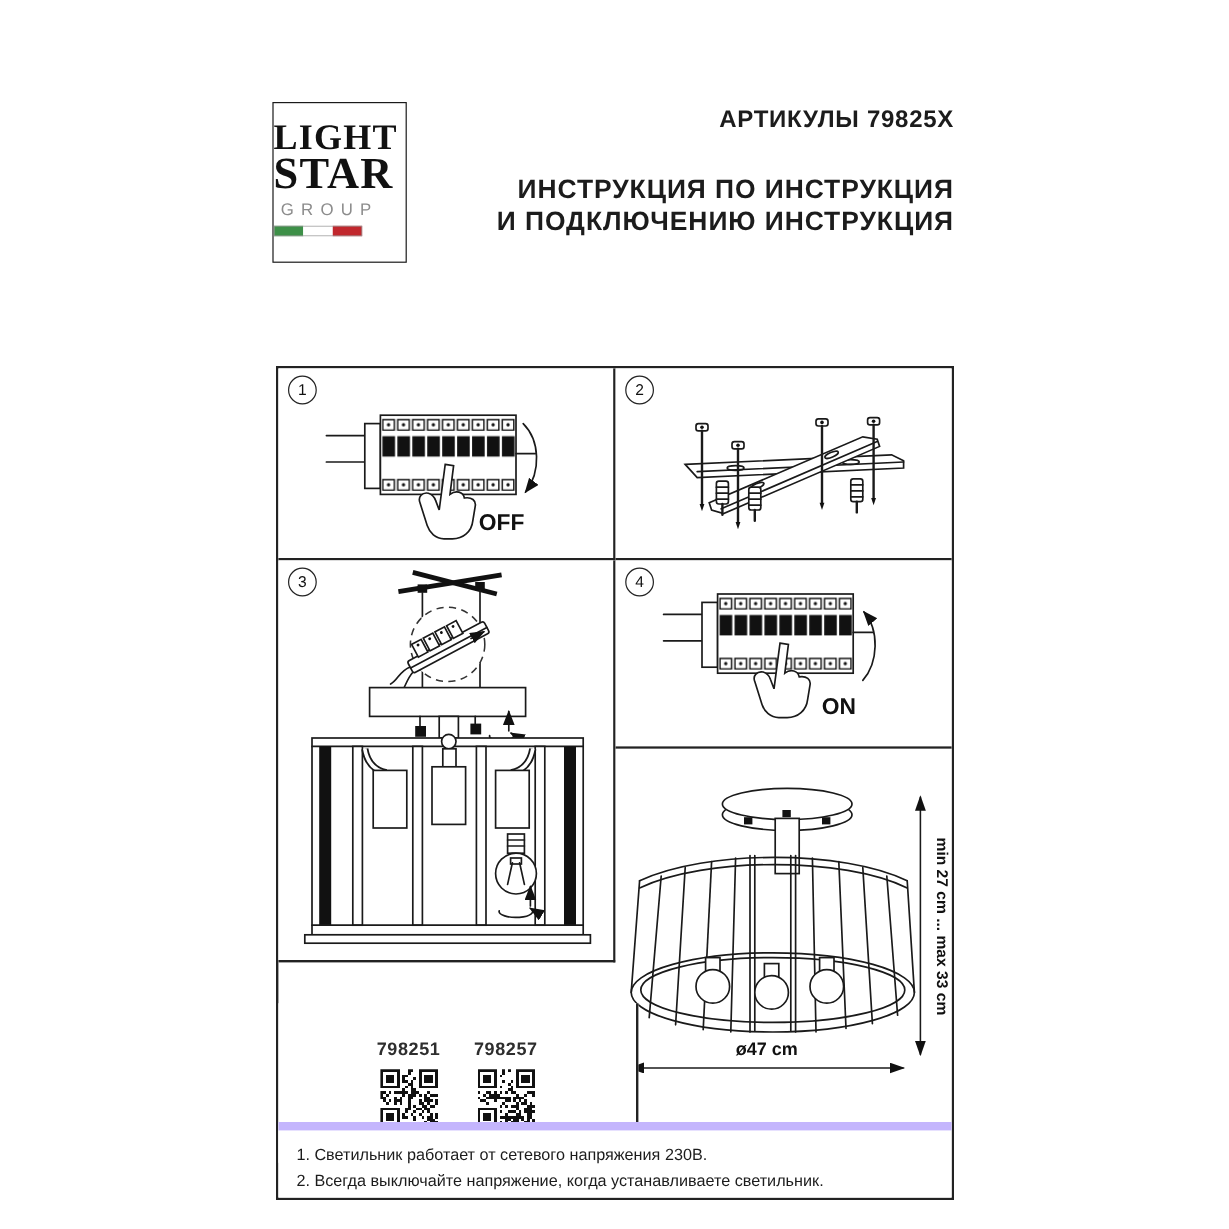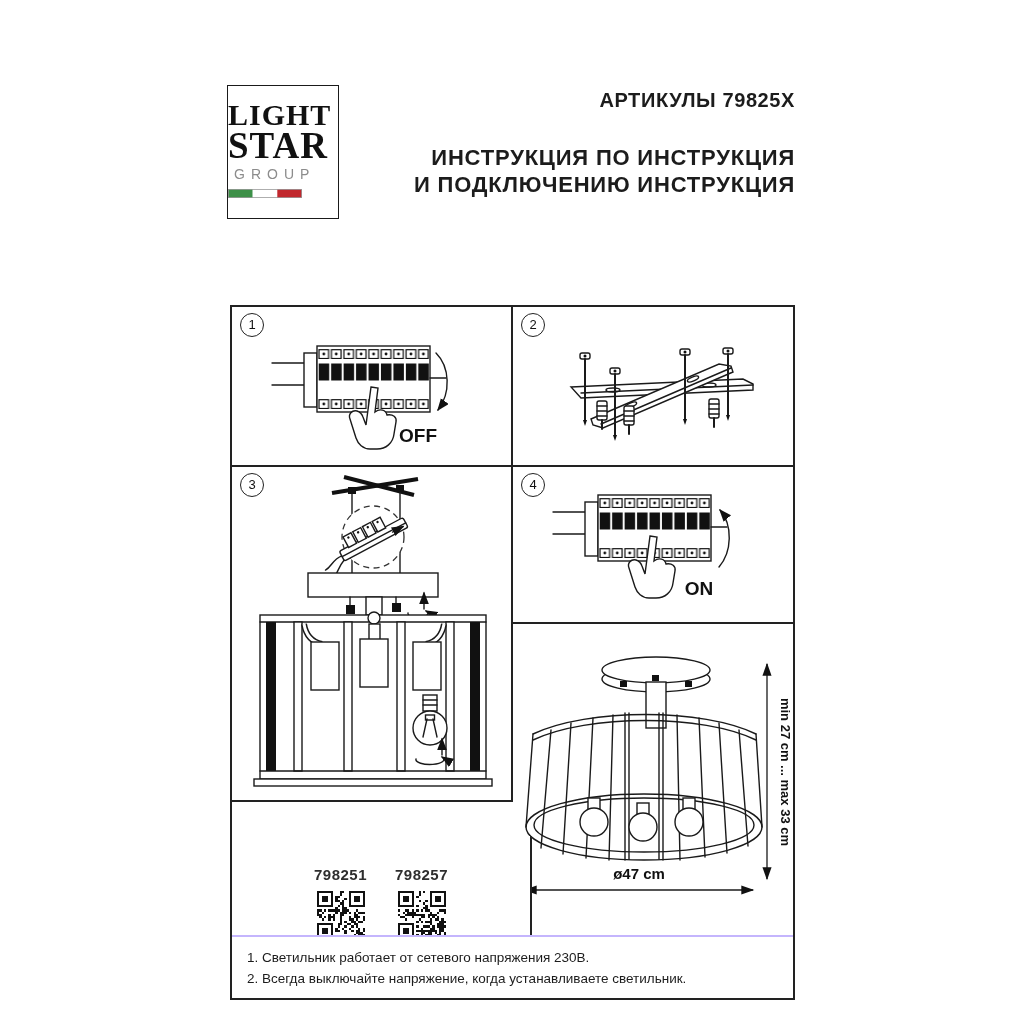--- a/index.html
+++ b/index.html
@@ -23,21 +23,21 @@
 
   
   #table{left:230px;top:305px;width:565px;height:695px;border:2px solid #222;box-sizing:border-box;background:#fff;}
   .panel{position:absolute;box-sizing:border-box;background:#fff;}
   #p1{left:0;top:0;width:281px;height:160px;border-right:2px solid #222;border-bottom:2px solid #222;}
   #p2{left:281px;top:0;width:280px;height:160px;border-bottom:2px solid #222;}
   #p3{left:0;top:160px;width:281px;height:335px;border-right:2px solid #222;border-bottom:2px solid #222;}
   #p4{left:281px;top:160px;width:280px;height:157px;border-bottom:2px solid #222;}
   #p5{left:281px;top:317px;width:280px;height:311px;}
   #p6{left:0;top:495px;width:300px;height:133px;border-right:2px solid #222;margin-top:34px;}
-  #pfoot{left:0;top:628px;width:561px;height:63px;border-top:2px solid #c4b5fd;padding:11px 10px 0 15px;}
+  #pfoot{left:0;top:628px;width:561px;height:63px;border-top:7px solid #c4b5fd;padding:11px 10px 0 15px;}
 
   .stepnum{position:absolute;left:8px;top:6px;width:22px;height:22px;border:1.4px solid #222;
            border-radius:50%;text-align:center;line-height:22px;font-size:13px;color:#111;background:#fff;z-index:2;}
 
   
   svg .ln{stroke:#1a1a1a;fill:none;stroke-width:1.4;stroke-linecap:round;}
   svg .ln2{stroke:#1a1a1a;fill:none;stroke-width:2;stroke-linecap:round;}
   svg .fw{fill:#ffffff;stroke:#1a1a1a;stroke-width:1.4;}
   svg .fb{fill:#111;stroke:none;}
   svg .dim{stroke:#1a1a1a;fill:none;stroke-width:1.3;}

